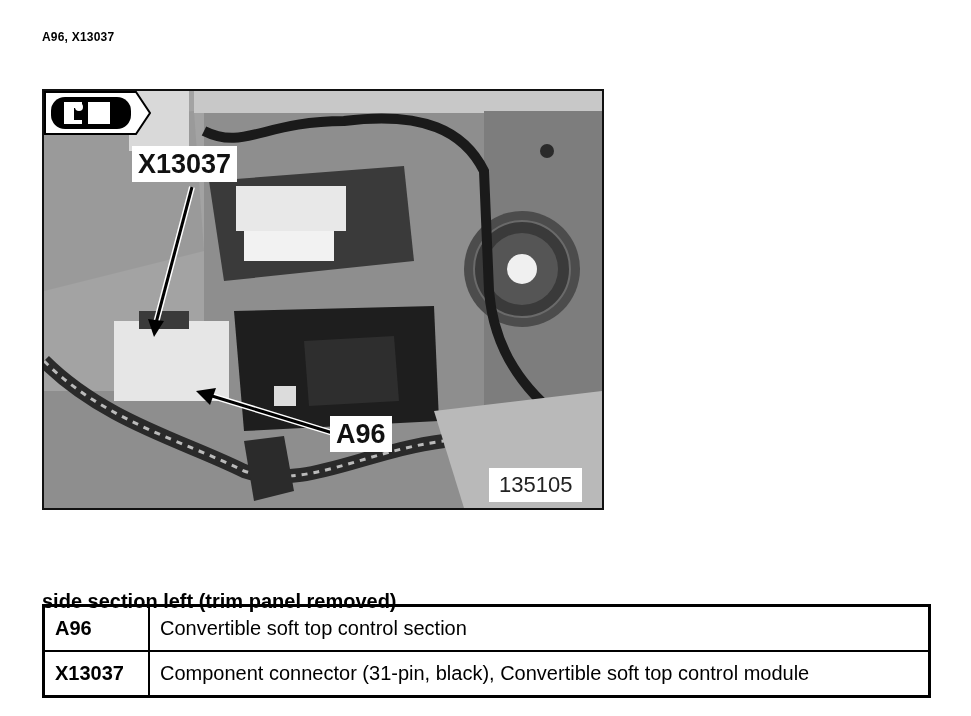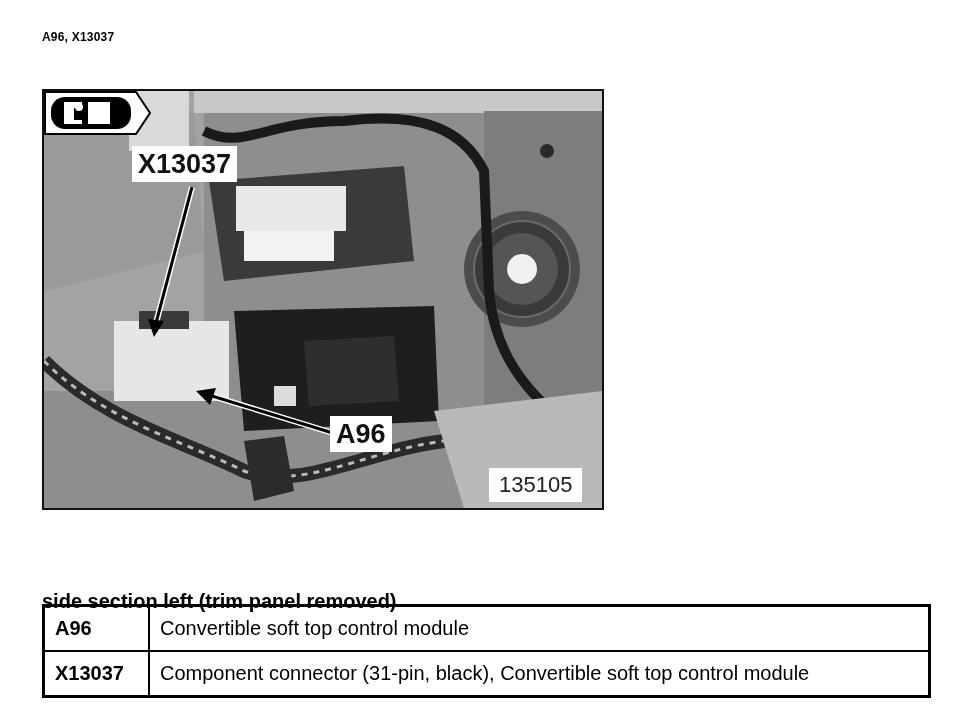--- a/index.html
+++ b/index.html
@@ -84,20 +84,20 @@
 
   <div class="figno" style="left:445px; top:377px;">135105</div>
 </div>
 
 <div class="caption">side section left (trim panel removed)</div>
 
 <table class="legend">
   <tbody>
       <tr>
     <td class="code">A96</td>
-    <td>Convertible soft top control module</td>
+    <td>Convertible soft top control section</td>
   </tr>
   <tr>
     <td class="code">X13037</td>
     <td>Component connector (31-pin, black), Convertible soft top control module</td>
   </tr>
 </tbody>
   </table>
 
 </body></html>

